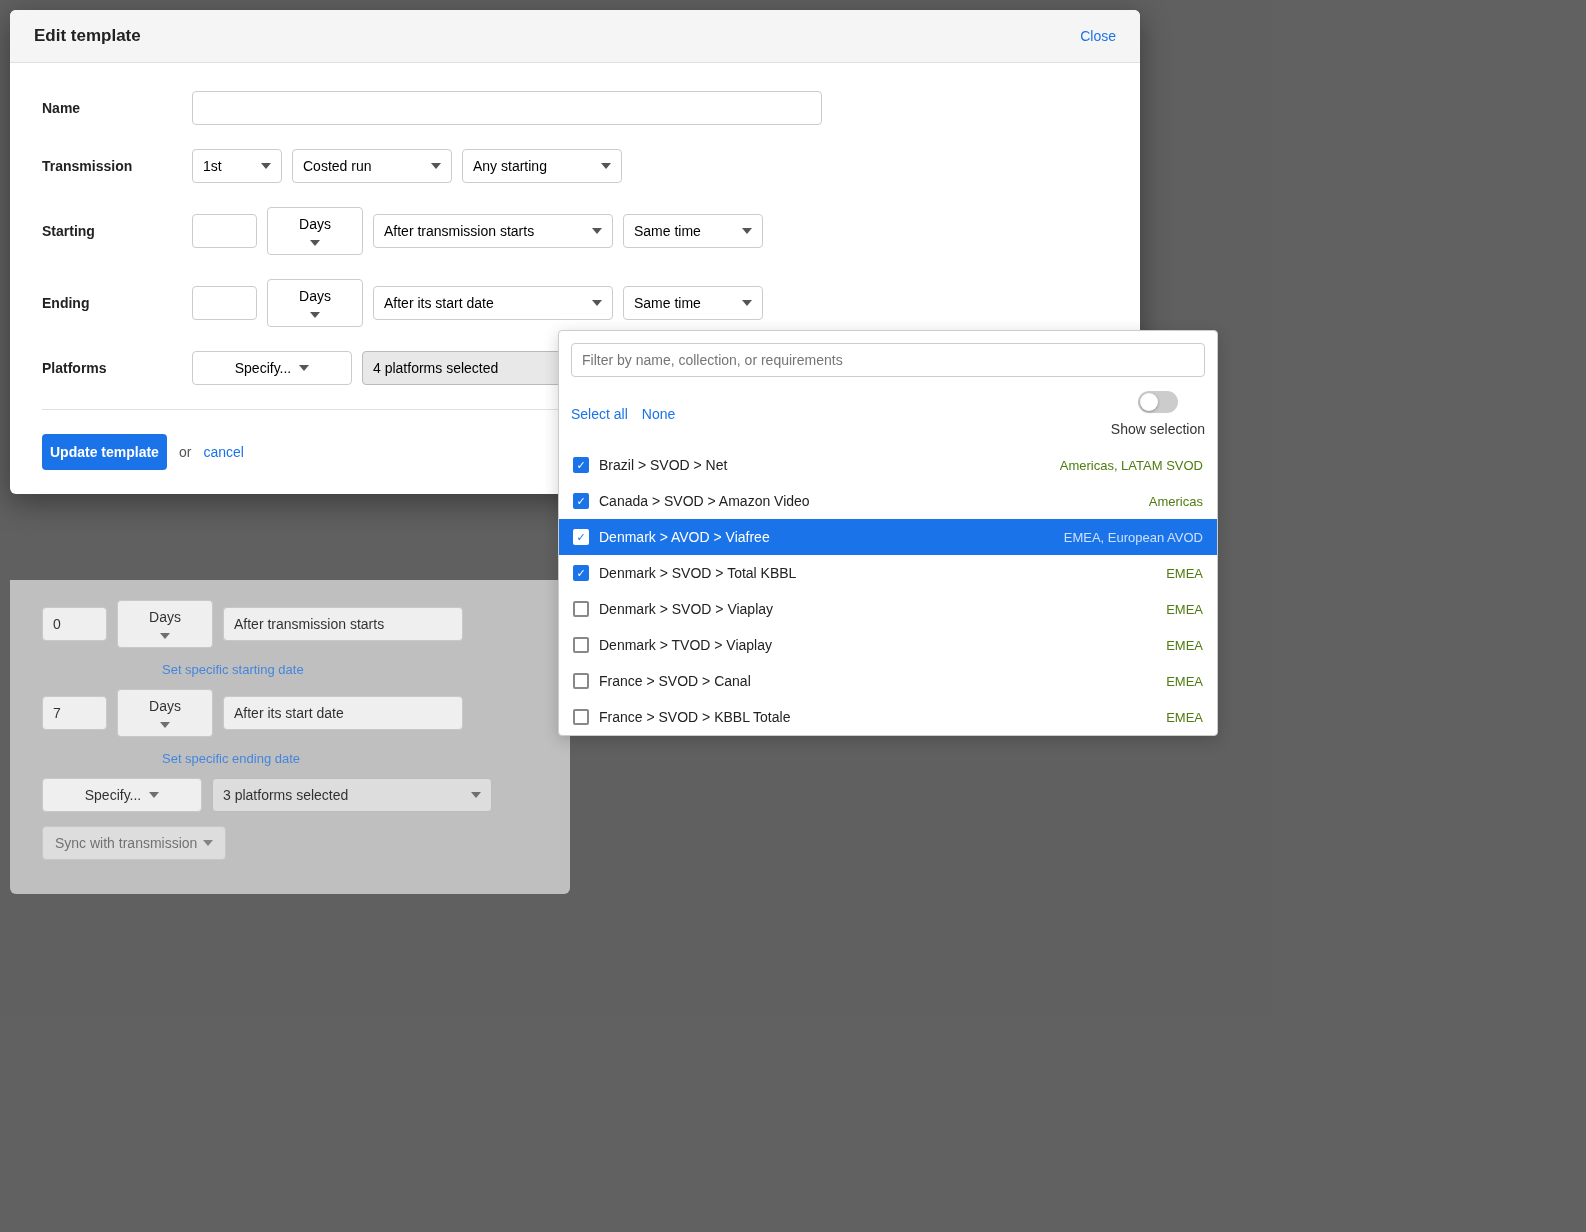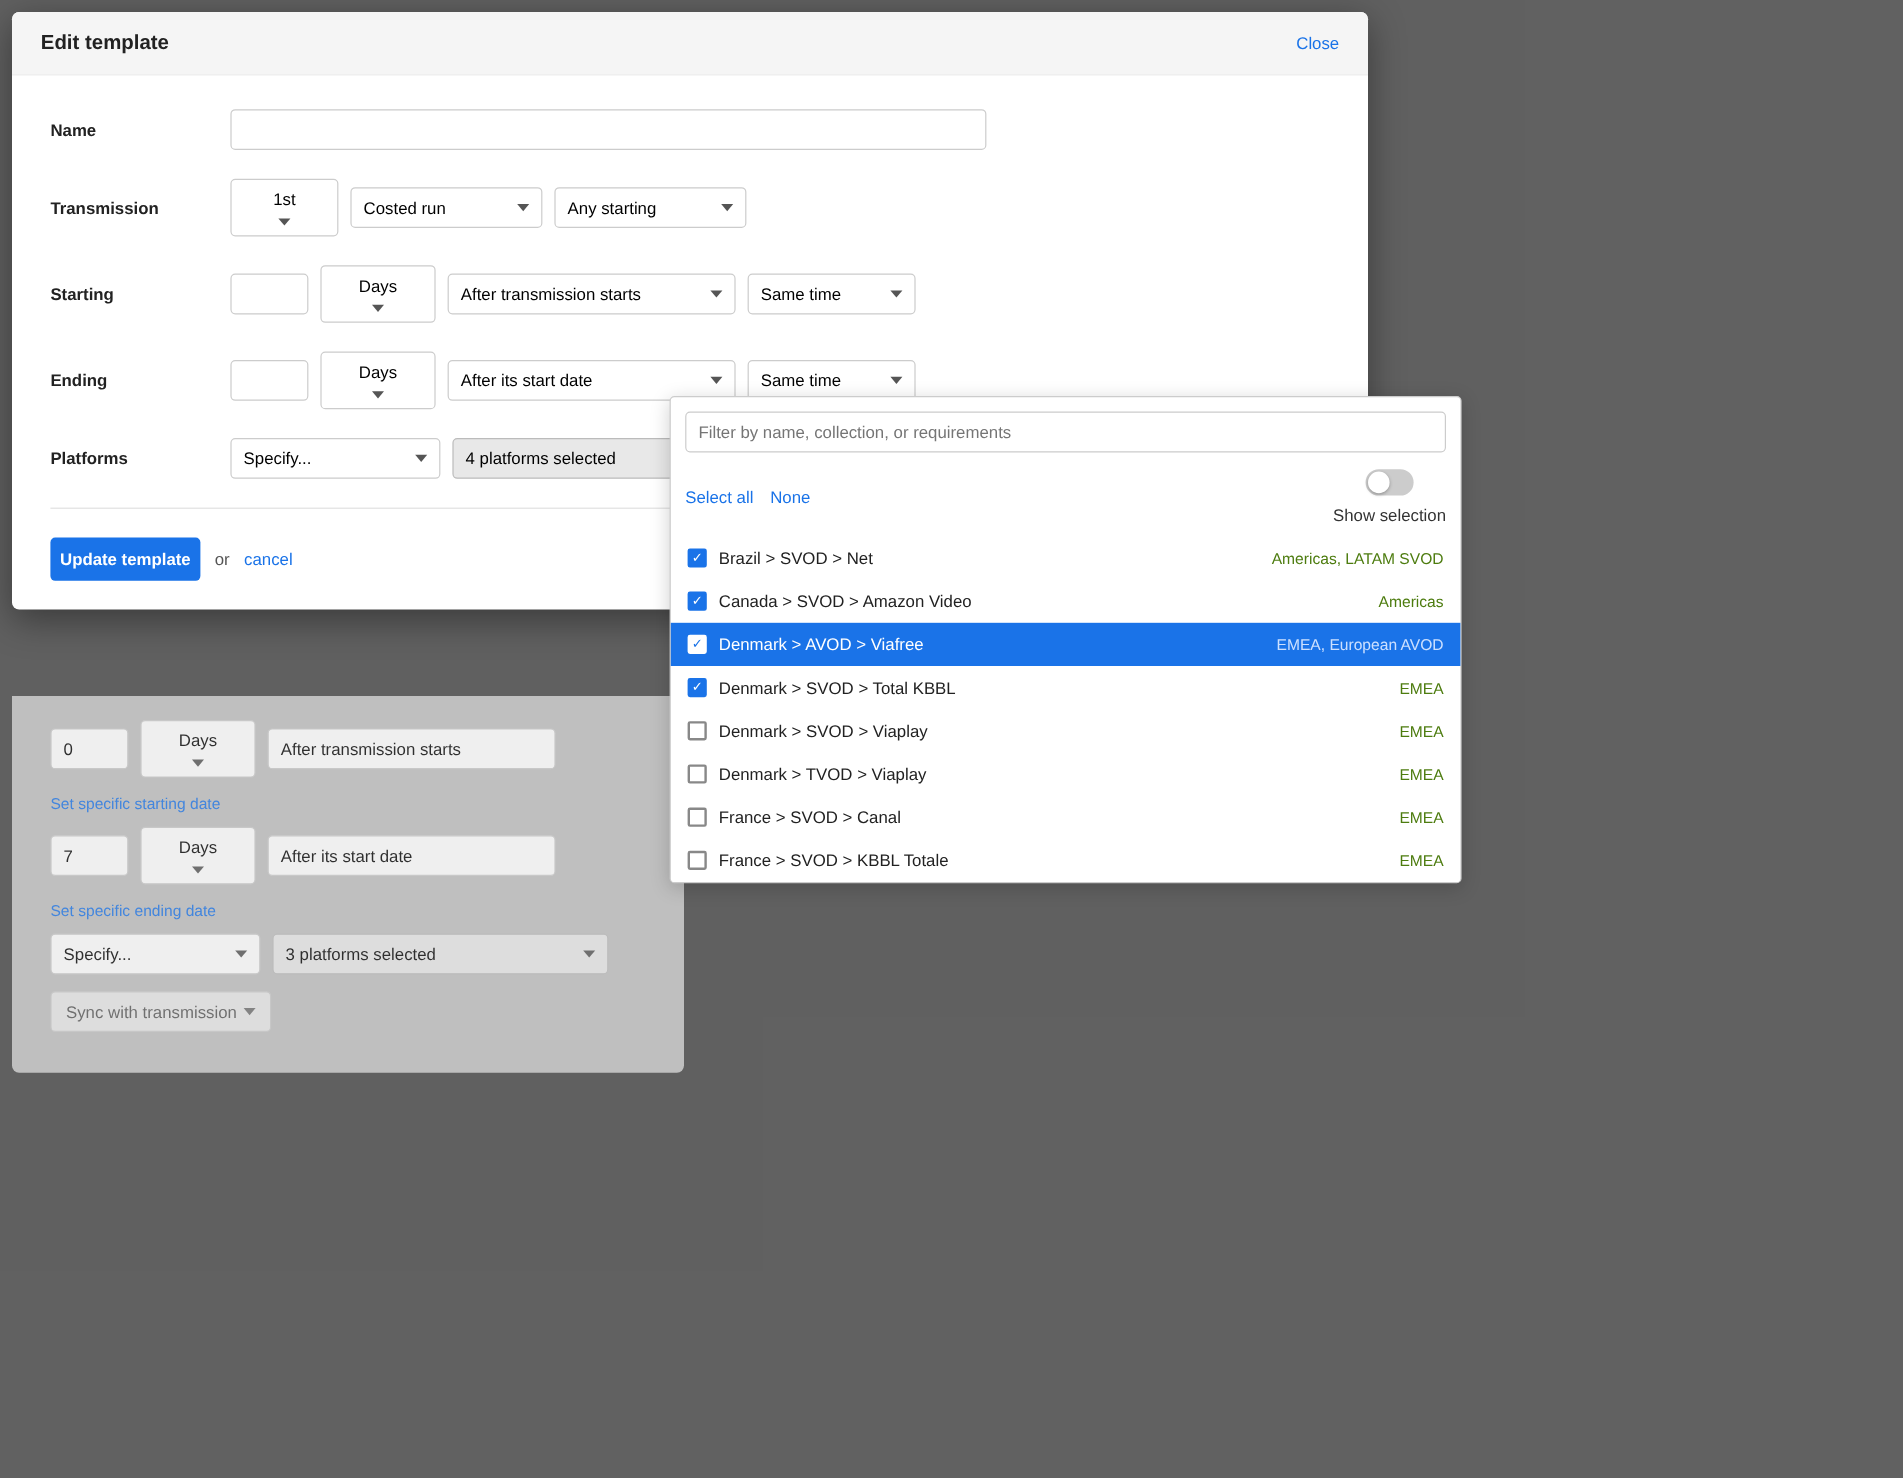--- a/index.html
+++ b/index.html
@@ -114,27 +114,27 @@
 
     .chevron {
       width: 0;
       height: 0;
       border-left: 5px solid transparent;
       border-right: 5px solid transparent;
       border-top: 6px solid #555;
       flex-shrink: 0;
     }
 
-    .select-1st { width: 90px; flex-direction: column; }
+    .select-1st { width: 90px; }
     .select-costed { width: 160px; }
     .select-channel { width: 160px; }
     .select-days { width: 96px; flex-direction: column; }
     .select-after { width: 240px; }
     .select-sametime { width: 140px; }
-    .select-specify { width: 175px; }
+    .select-specify { width: 160px; justify-content: center; }
     .select-platforms {
       width: 280px;
       background: #e8e8e8;
       border-color: #bbb;
     }
 
     .divider {
       border: none;
       border-top: 1px solid #e0e0e0;
       margin: 4px 0 20px 0;
@@ -323,20 +323,21 @@
       gap: 10px;
       margin-bottom: 14px;
       opacity: 0.75;
     }
 
     .bg-link {
       color: #1a73e8;
       font-size: 13px;
       text-decoration: none;
       display: block;
+      margin-left: 120px;
       margin-bottom: 12px;
       opacity: 0.75;
     }
 
     .sync-btn {
       display: inline-flex;
       align-items: center;
       gap: 6px;
       border: 1px solid #ccc;
       border-radius: 4px;

